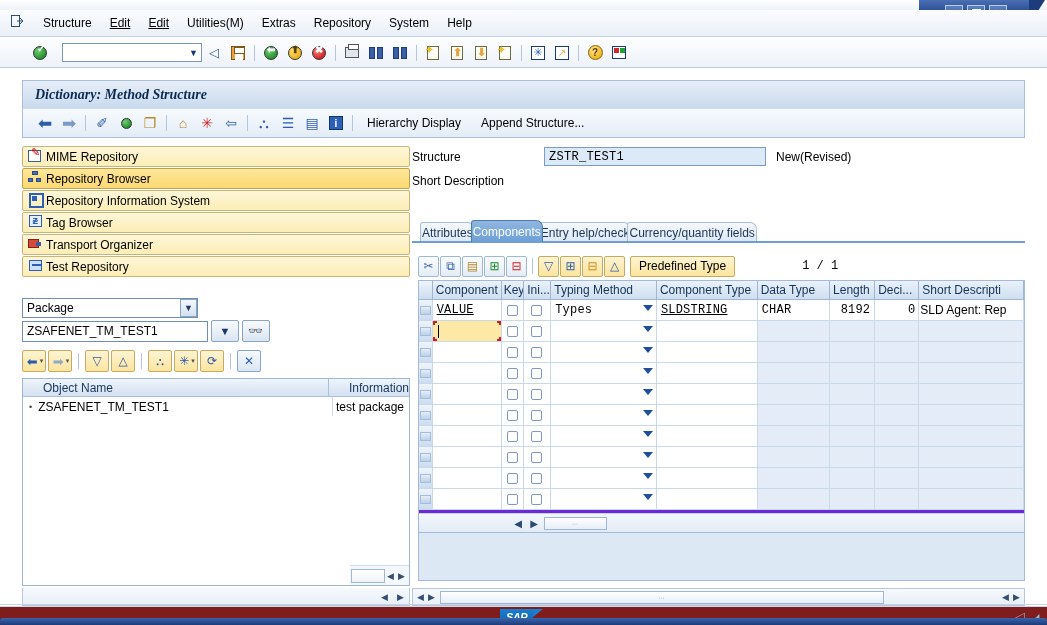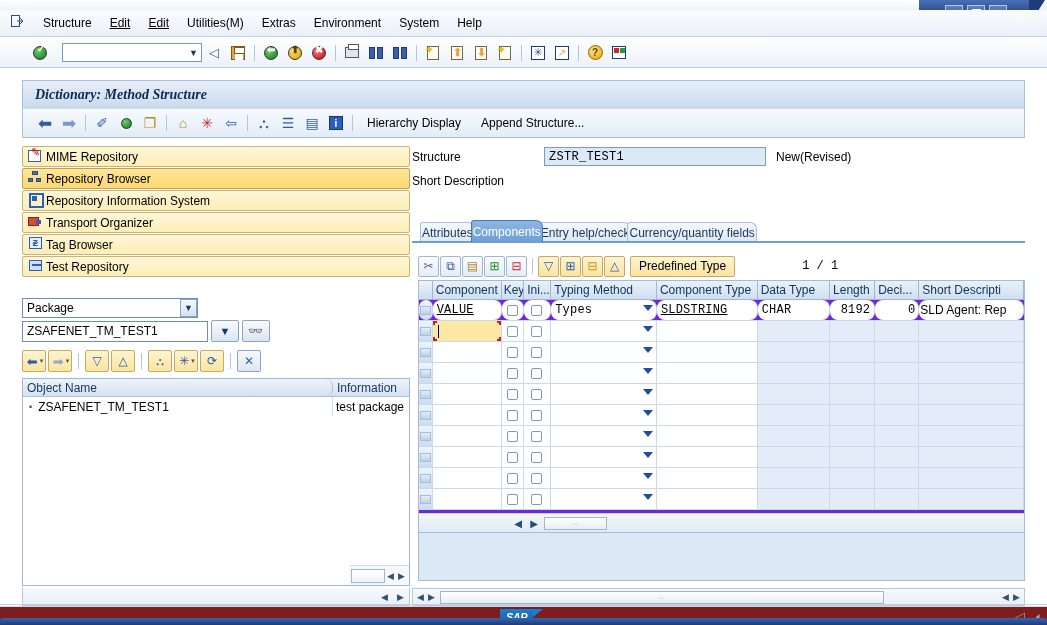--- a/index.html
+++ b/index.html
@@ -218,21 +218,21 @@
   
   .objlist {
     position: absolute; top: 378px; left: 22px; width: 388px; height: 208px;
     border: 1px solid #9fb6d4; background: #fff;
   }
   .objlist-head {
     display: flex; height: 18px;
     background: linear-gradient(to bottom,#eef4fb,#d4e1f1);
     border-bottom: 1px solid #a9c0dd; font-size: 12px; color: #17365d;
   }
-  .objlist-head div { padding-left: 4px; display:flex; align-items:center;border-radius:7px; }
+  .objlist-head div { padding-left: 20px; display:flex; align-items:center; }
   .oh-name { width: 310px; border-right: 1px solid #a9c0dd; }
   .oh-desc { flex: 1; }
   .objlist-row { display:flex; height: 19px; font-size: 12px; }
   .or-name { width: 310px; padding-left: 6px; display:flex;align-items:center;gap:6px;
              border-right: 1px solid #ccd9e8; }
   .or-desc { flex: 1; padding-left: 3px; display:flex;align-items:center; }
   .dot { font-size: 9px; color: #444; }
   .objlist-vscroll {
     position:absolute; right:0; bottom:0; width:59px; height:20px;
     display:flex; align-items:center; border-top:1px solid #cfdced; background:#f4f8fc;
@@ -334,21 +334,21 @@
     display:flex;align-items:center; overflow:hidden; white-space:nowrap;
   }
   .grid-row {
     display:flex; height: 21px; font-size: 12px;
     border-bottom: 1px solid #c8d9ea;
   }
   .grid-row > div {
     border-right: 1px solid #c8d9ea; display:flex; align-items:center;
     overflow:hidden; white-space:nowrap; background:#e4edf7;
   }
-  .grid-row.r0 > div { background:#fff;border-radius:8px; }
+  .grid-row.r0 > div { background:#fff; }
   .grid-row > div.white { background:#fff; }
   .c-sel { width: 14px; justify-content:center; background: linear-gradient(to bottom,#eef4fb,#ccdcf0) !important; }
   .c-sel .hnd { width:11px;height:9px;background:linear-gradient(to bottom,#e6eef8,#bcd0e8);border:1px solid #a6bdd9; }
   .c-comp { width: 71px; padding-left:4px; }
   .c-key  { width: 22px; justify-content:center; }
   .c-ini  { width: 28px; justify-content:center; }
   .c-typ  { width: 108px; padding-left:4px; position:relative; }
   .c-ctyp { width: 103px; padding-left:4px; }
   .c-dtyp { width: 74px; padding-left:4px; }
   .c-len  { width: 46px; padding-right:4px; justify-content:flex-end; }
@@ -472,21 +472,21 @@
       <svg width="13" height="13" viewBox="0 0 13 13">
           <rect x="0.5" y="0.5" width="8" height="11" fill="none" stroke="#2a4f7d"></rect>
           <path d="M6 6 h6 M9 3 l3 3 l-3 3" fill="none" stroke="#2a4f7d"></path>
         </svg>
     </div>
     <div class="menu-item">Structure</div>
     <div class="menu-item"><u>Edit</u></div>
     <div class="menu-item"><u>Edit</u></div>
     <div class="menu-item">Utilities(M)</div>
     <div class="menu-item">Extras</div>
-    <div class="menu-item">Environment</div>
+    <div class="menu-item">Repository</div>
     <div class="menu-item">System</div>
     <div class="menu-item">Help</div>
   </div>
 
   <div class="apptoolbar">
     <div class="tb-ico">
       <span class="circ g">
           <span class="ar" style="left:3px;top:-3px;">✓</span>
         </span>
     </div>
@@ -600,26 +600,26 @@
     </div>
     <div class="navbtn active">
       <span class="ni"><span class="mini-icn mi-tree"><i class="t"></i><i class="b1"></i><i class="b2"></i></span></span>
       <span>Repository Browser</span>
     </div>
     <div class="navbtn">
       <span class="ni"><span class="mini-icn mi-ris"></span></span>
       <span>Repository Information System</span>
     </div>
     <div class="navbtn">
+      <span class="ni"><span class="mini-icn mi-tag"></span></span>
+      <span>Tag Browser</span>
+    </div>
+    <div class="navbtn">
       <span class="ni"><span class="mini-icn mi-truck"></span></span>
       <span>Transport Organizer</span>
-    </div>
-    <div class="navbtn">
-      <span class="ni"><span class="mini-icn mi-tag"></span></span>
-      <span>Tag Browser</span>
     </div>
     <div class="navbtn">
       <span class="ni"><span class="mini-icn mi-test"></span></span>
       <span>Test Repository</span>
     </div>
   </div>
 
   <div class="sel-row" style="top:298px;">
     <div class="sel-combo">
       <span>Package</span>

